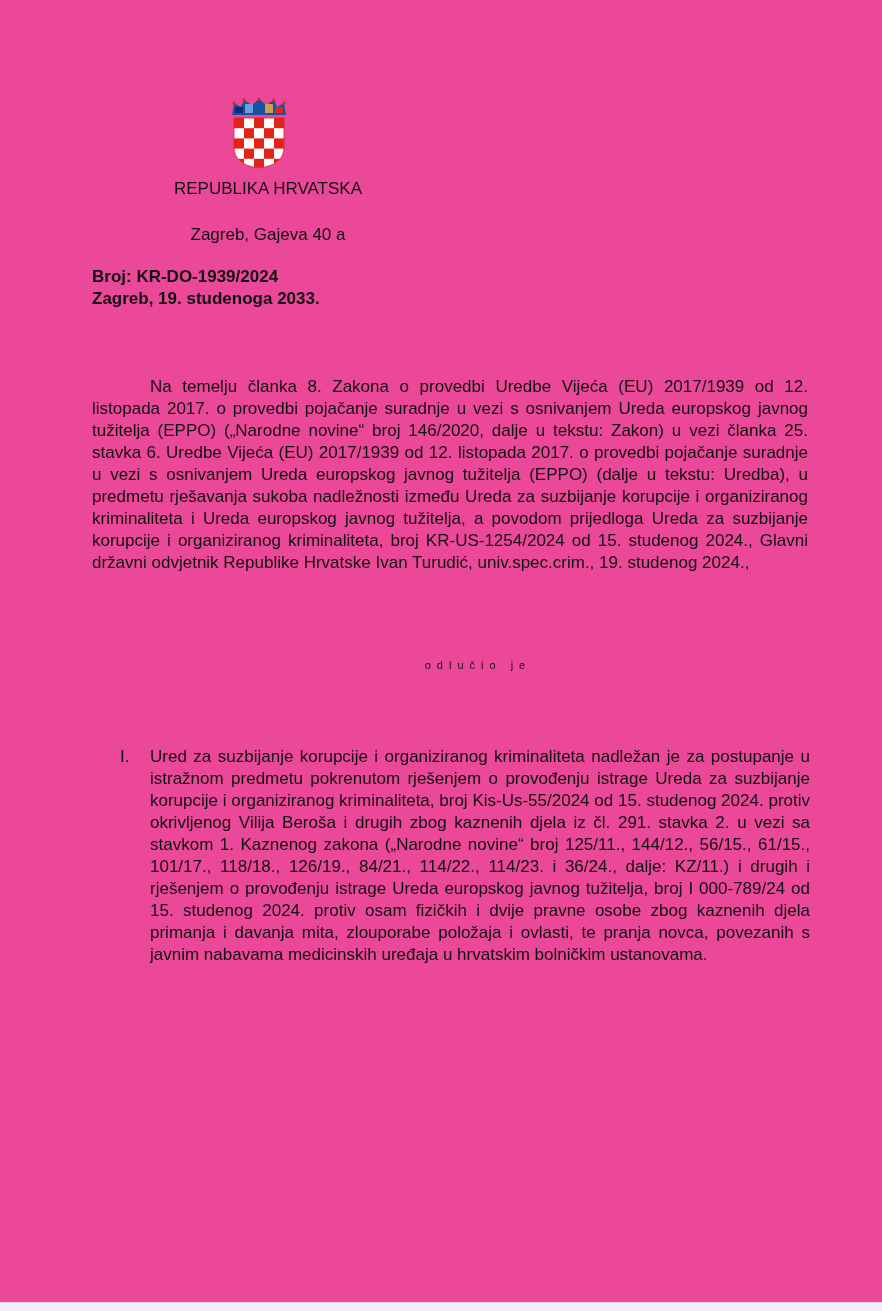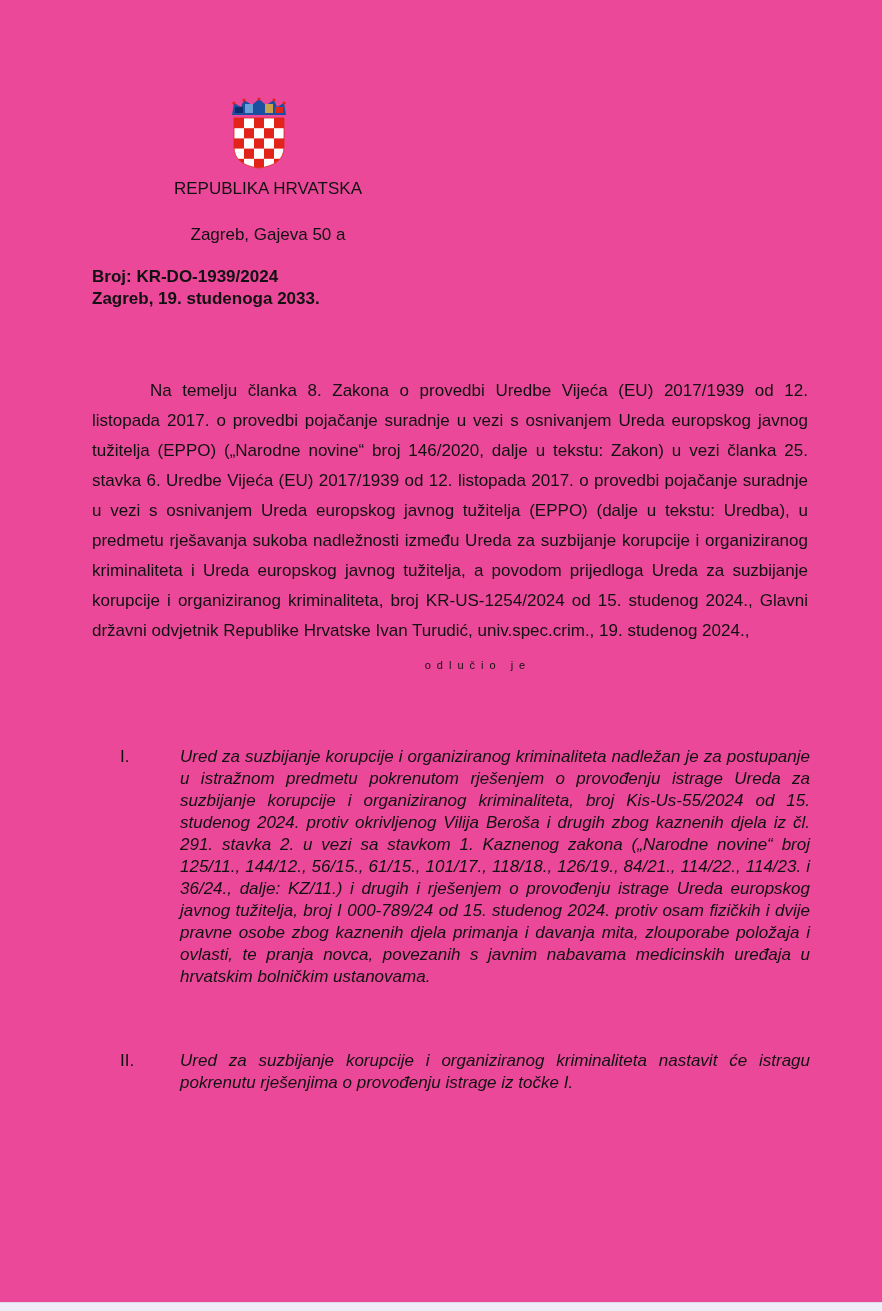--- a/index.html
+++ b/index.html
@@ -8,26 +8,26 @@
     background: #ffffff;
     font-family: "Liberation Sans", sans-serif;
     color: #111;
     position: relative;
   }
   .page { position: absolute; left: 0; top: 0; width: 882px; height: 1302px; background: #ec4899; }
   .bottom-bar { position: absolute; left: 0; top: 1302px; width: 882px; height: 9px; background: #efeef8; border-top: 1px solid #dcdce6; }
   .crest { position: absolute; left: 228px; top: 97px; width: 62px; height: 72px; }
   .hdr { position: absolute; left: 120px; width: 296px; text-align: center; font-size: 17px; line-height: 22px; }
   .meta { position: absolute; left: 92px; font-size: 17px; line-height: 22px; font-weight: bold; }
-  .body-text { position: absolute; left: 92px; top: 376px; width: 716px; font-size: 17px; line-height: 30px; text-align: justify; }
+  .body-text { position: absolute; left: 92px; top: 376px; width: 716px; font-size: 17px; line-height: 22px; text-align: justify; }
   .body-text .indent { display: inline-block; width: 58px; }
   .decision { position: absolute; left: 0; width: 882px; top: 659px; text-align: center; font-size: 11px; letter-spacing: 6px; padding-left: 37px; }
   .item { position: absolute; left: 120px; width: 690px; font-size: 17px; line-height: 22px; }
   .item .num { position: absolute; left: 0; top: 0; width: 50px; }
-  .item .txt { margin-left: 60px; text-align: justify; font-style: italic; }
+  .item .txt { margin-left: 30px; text-align: justify; }
 </style>
 </head>
 <body>
 
 <div class="page">
 
   <svg class="crest" viewBox="0 0 62 72">
 
     <g>
       <path d="M4 18 L6 6 L13 10 L16 3 L24 8 L31 2 L38 8 L46 3 L49 10 L56 6 L58 18 Z" fill="#1b4fa0"></path>
@@ -63,33 +63,29 @@
           <rect x="36" y="51.599999999999994" width="10" height="10.2"></rect>
           <rect x="6" y="61.8" width="10" height="10.2"></rect>
           <rect x="26" y="61.8" width="10" height="10.2"></rect>
           <rect x="46" y="61.8" width="10" height="10.2"></rect>
         </g>
     </g>
     <path d="M6 21 H56 V50 Q56 68 31 71 Q6 68 6 50 Z" fill="none" stroke="#e2231a" stroke-width="0.8"></path>
   </svg>
 
   <div class="hdr" style="top:178px">REPUBLIKA HRVATSKA</div>
-  <div class="hdr" style="top:224px">Zagreb, Gajeva 50 a</div>
+  <div class="hdr" style="top:224px">Zagreb, Gajeva 40 a</div>
 
   <div class="meta" style="top:266px">Broj: KR-DO-1939/2024</div>
   <div class="meta" style="top:288px">Zagreb, 19. studenoga 2033.</div>
 
   <div class="body-text"><span class="indent"></span><span>Na temelju članka 8. Zakona o provedbi Uredbe Vijeća (EU) 2017/1939 od 12. listopada 2017. o provedbi pojačanje suradnje u vezi s osnivanjem Ureda europskog javnog tužitelja (EPPO) („Narodne novine“ broj 146/2020, dalje u tekstu: Zakon) u vezi članka 25. stavka 6. Uredbe Vijeća (EU) 2017/1939 od 12. listopada 2017. o provedbi pojačanje suradnje u vezi s osnivanjem Ureda europskog javnog tužitelja (EPPO) (dalje u tekstu: Uredba), u predmetu rješavanja sukoba nadležnosti između Ureda za suzbijanje korupcije i organiziranog kriminaliteta i Ureda europskog javnog tužitelja, a povodom prijedloga Ureda za suzbijanje korupcije i organiziranog kriminaliteta, broj KR-US-1254/2024 od 15. studenog 2024., Glavni državni odvjetnik Republike Hrvatske Ivan Turudić, univ.spec.crim., 19. studenog 2024.,</span></div>
 
   <div class="decision">odlučio je</div>
 
   <div class="item" style="top:746px">
     <span class="num">I.</span>
     <div class="txt">Ured za suzbijanje korupcije i organiziranog kriminaliteta nadležan je za postupanje u istražnom predmetu pokrenutom rješenjem o provođenju istrage Ureda za suzbijanje korupcije i organiziranog kriminaliteta, broj Kis-Us-55/2024 od 15. studenog 2024. protiv okrivljenog Vilija Beroša i drugih zbog kaznenih djela iz čl. 291. stavka 2. u vezi sa stavkom 1. Kaznenog zakona („Narodne novine“ broj 125/11., 144/12., 56/15., 61/15., 101/17., 118/18., 126/19., 84/21., 114/22., 114/23. i 36/24., dalje: KZ/11.) i drugih i rješenjem o provođenju istrage Ureda europskog javnog tužitelja, broj I 000-789/24 od 15. studenog 2024. protiv osam fizičkih i dvije pravne osobe zbog kaznenih djela primanja i davanja mita, zlouporabe položaja i ovlasti, te pranja novca, povezanih s javnim nabavama medicinskih uređaja u hrvatskim bolničkim ustanovama.</div>
   </div>
 
-  <div class="item" style="top:1050px">
-    <span class="num">II.</span>
-    <div class="txt">Ured za suzbijanje korupcije i organiziranog kriminaliteta nastavit će istragu pokrenutu rješenjima o provođenju istrage iz točke I.</div>
-  </div>
 </div>
 
 <div class="bottom-bar"></div>
 
 </body></html>

